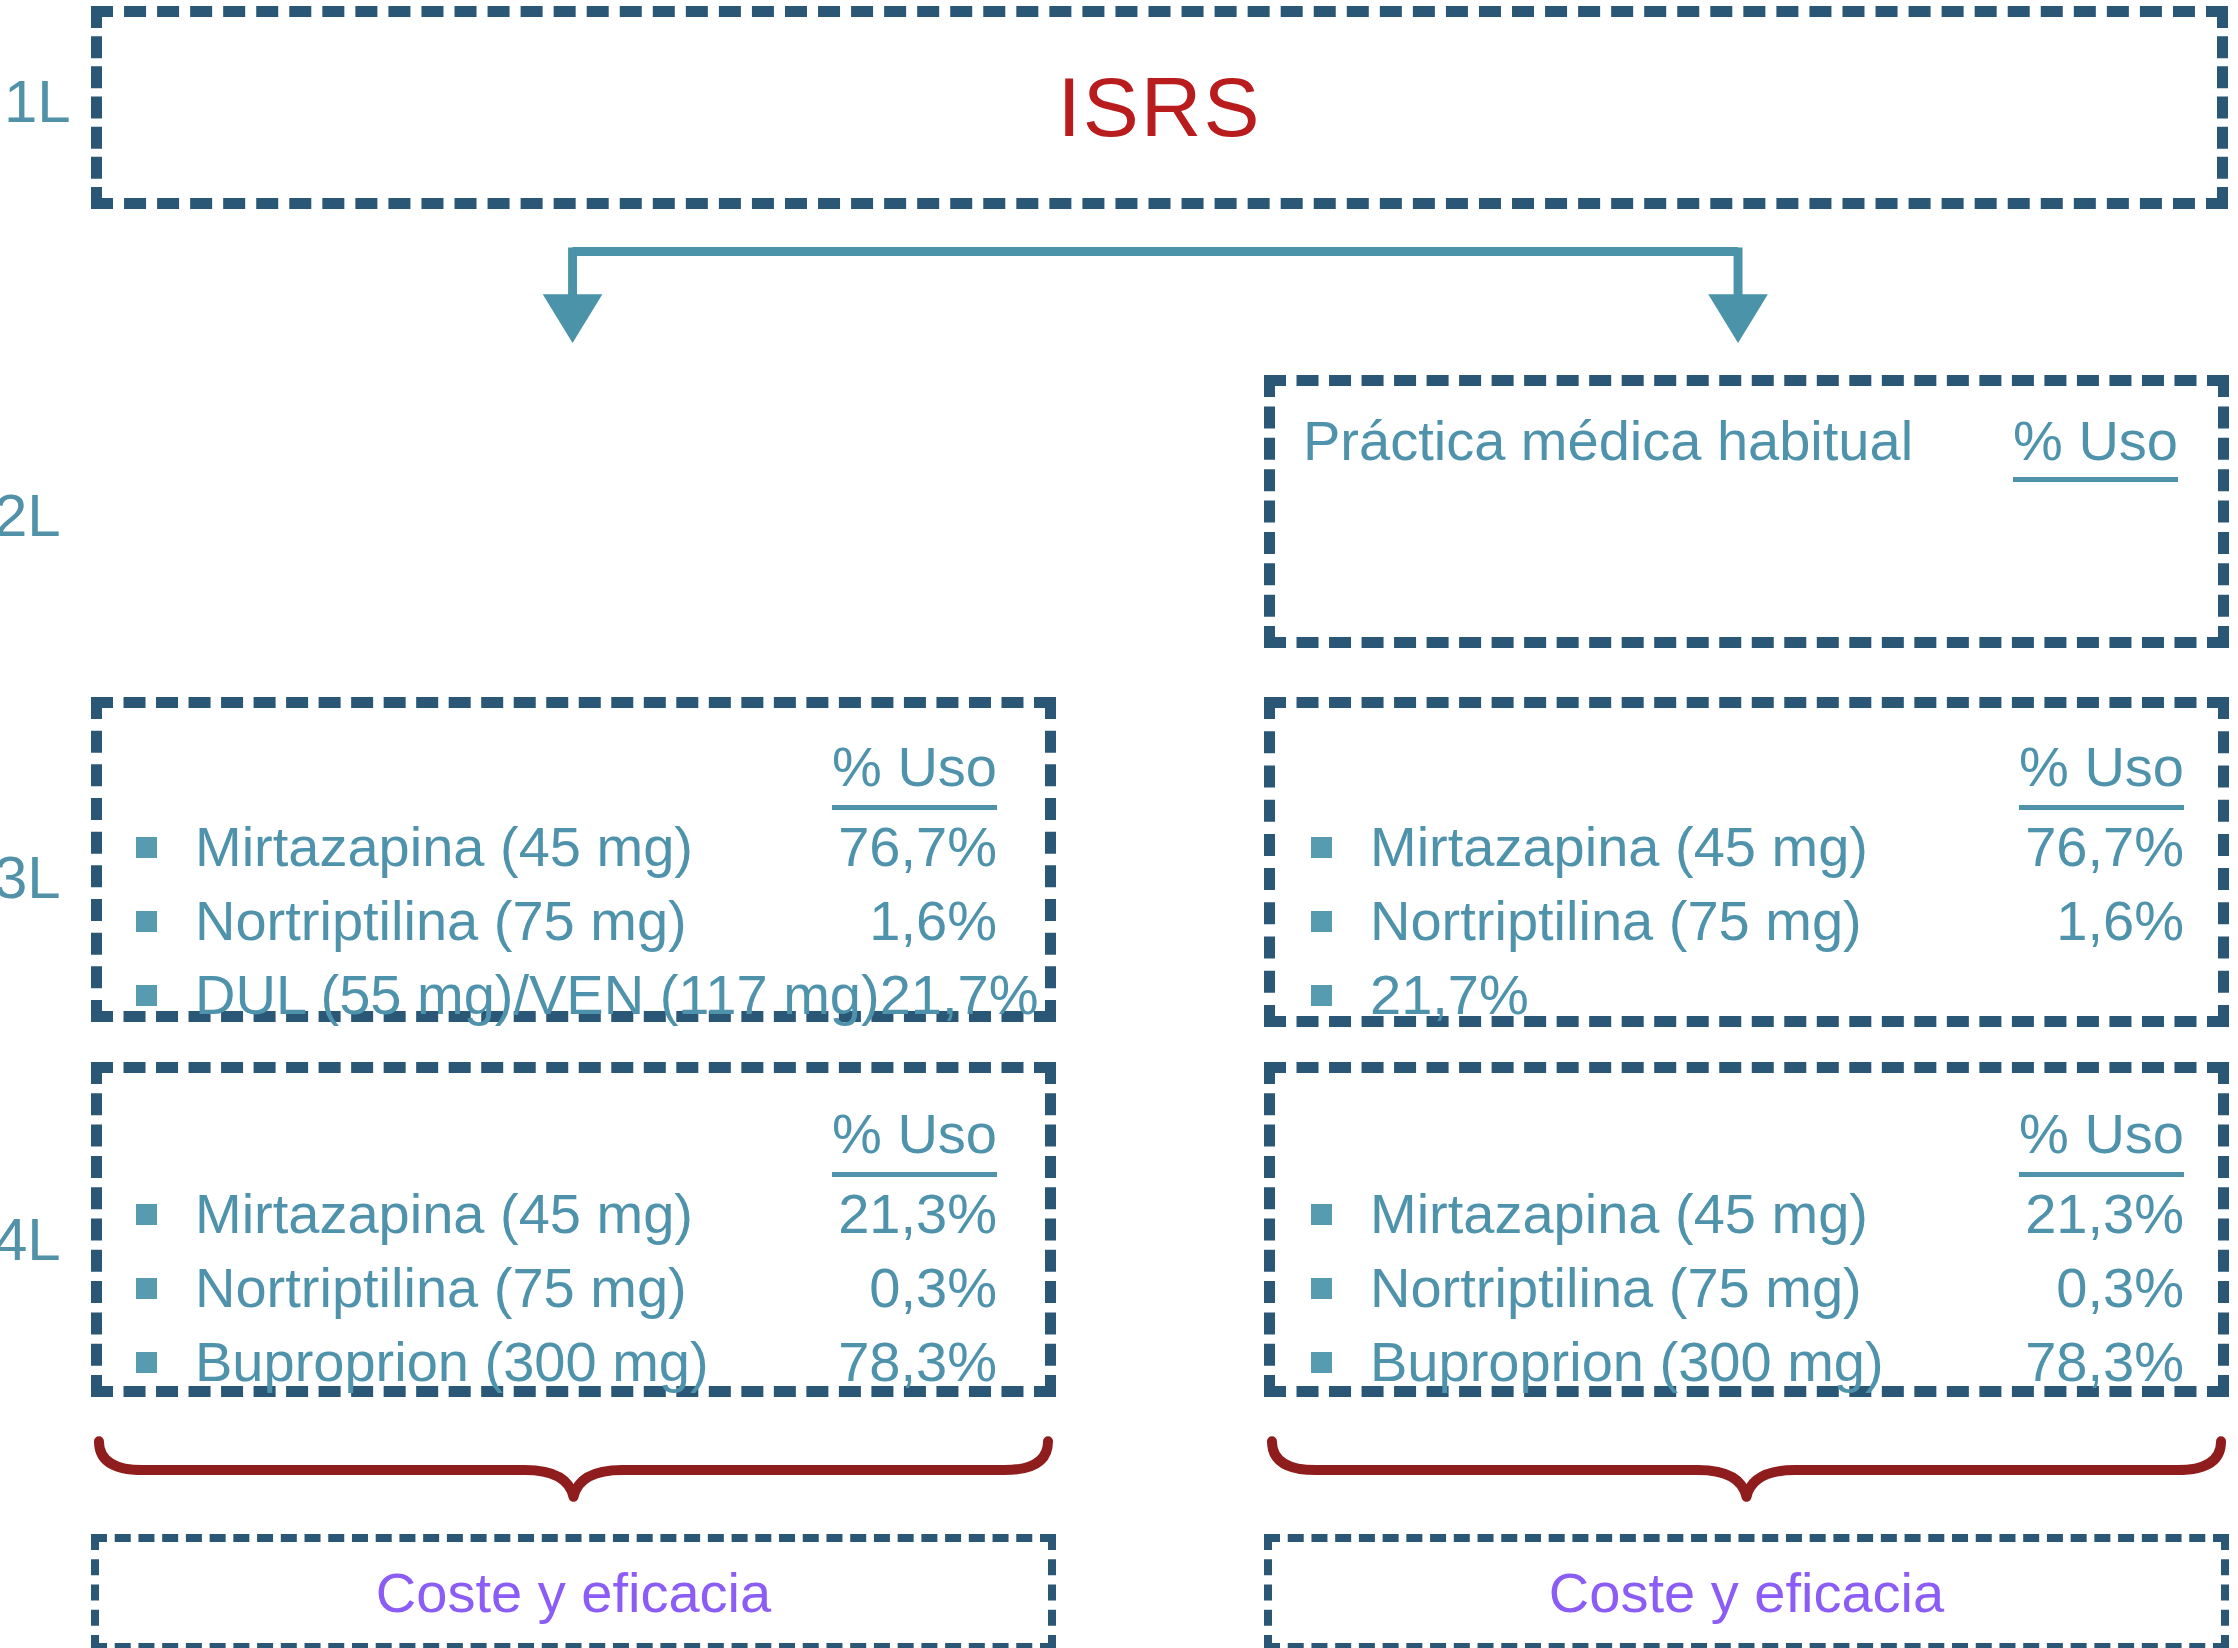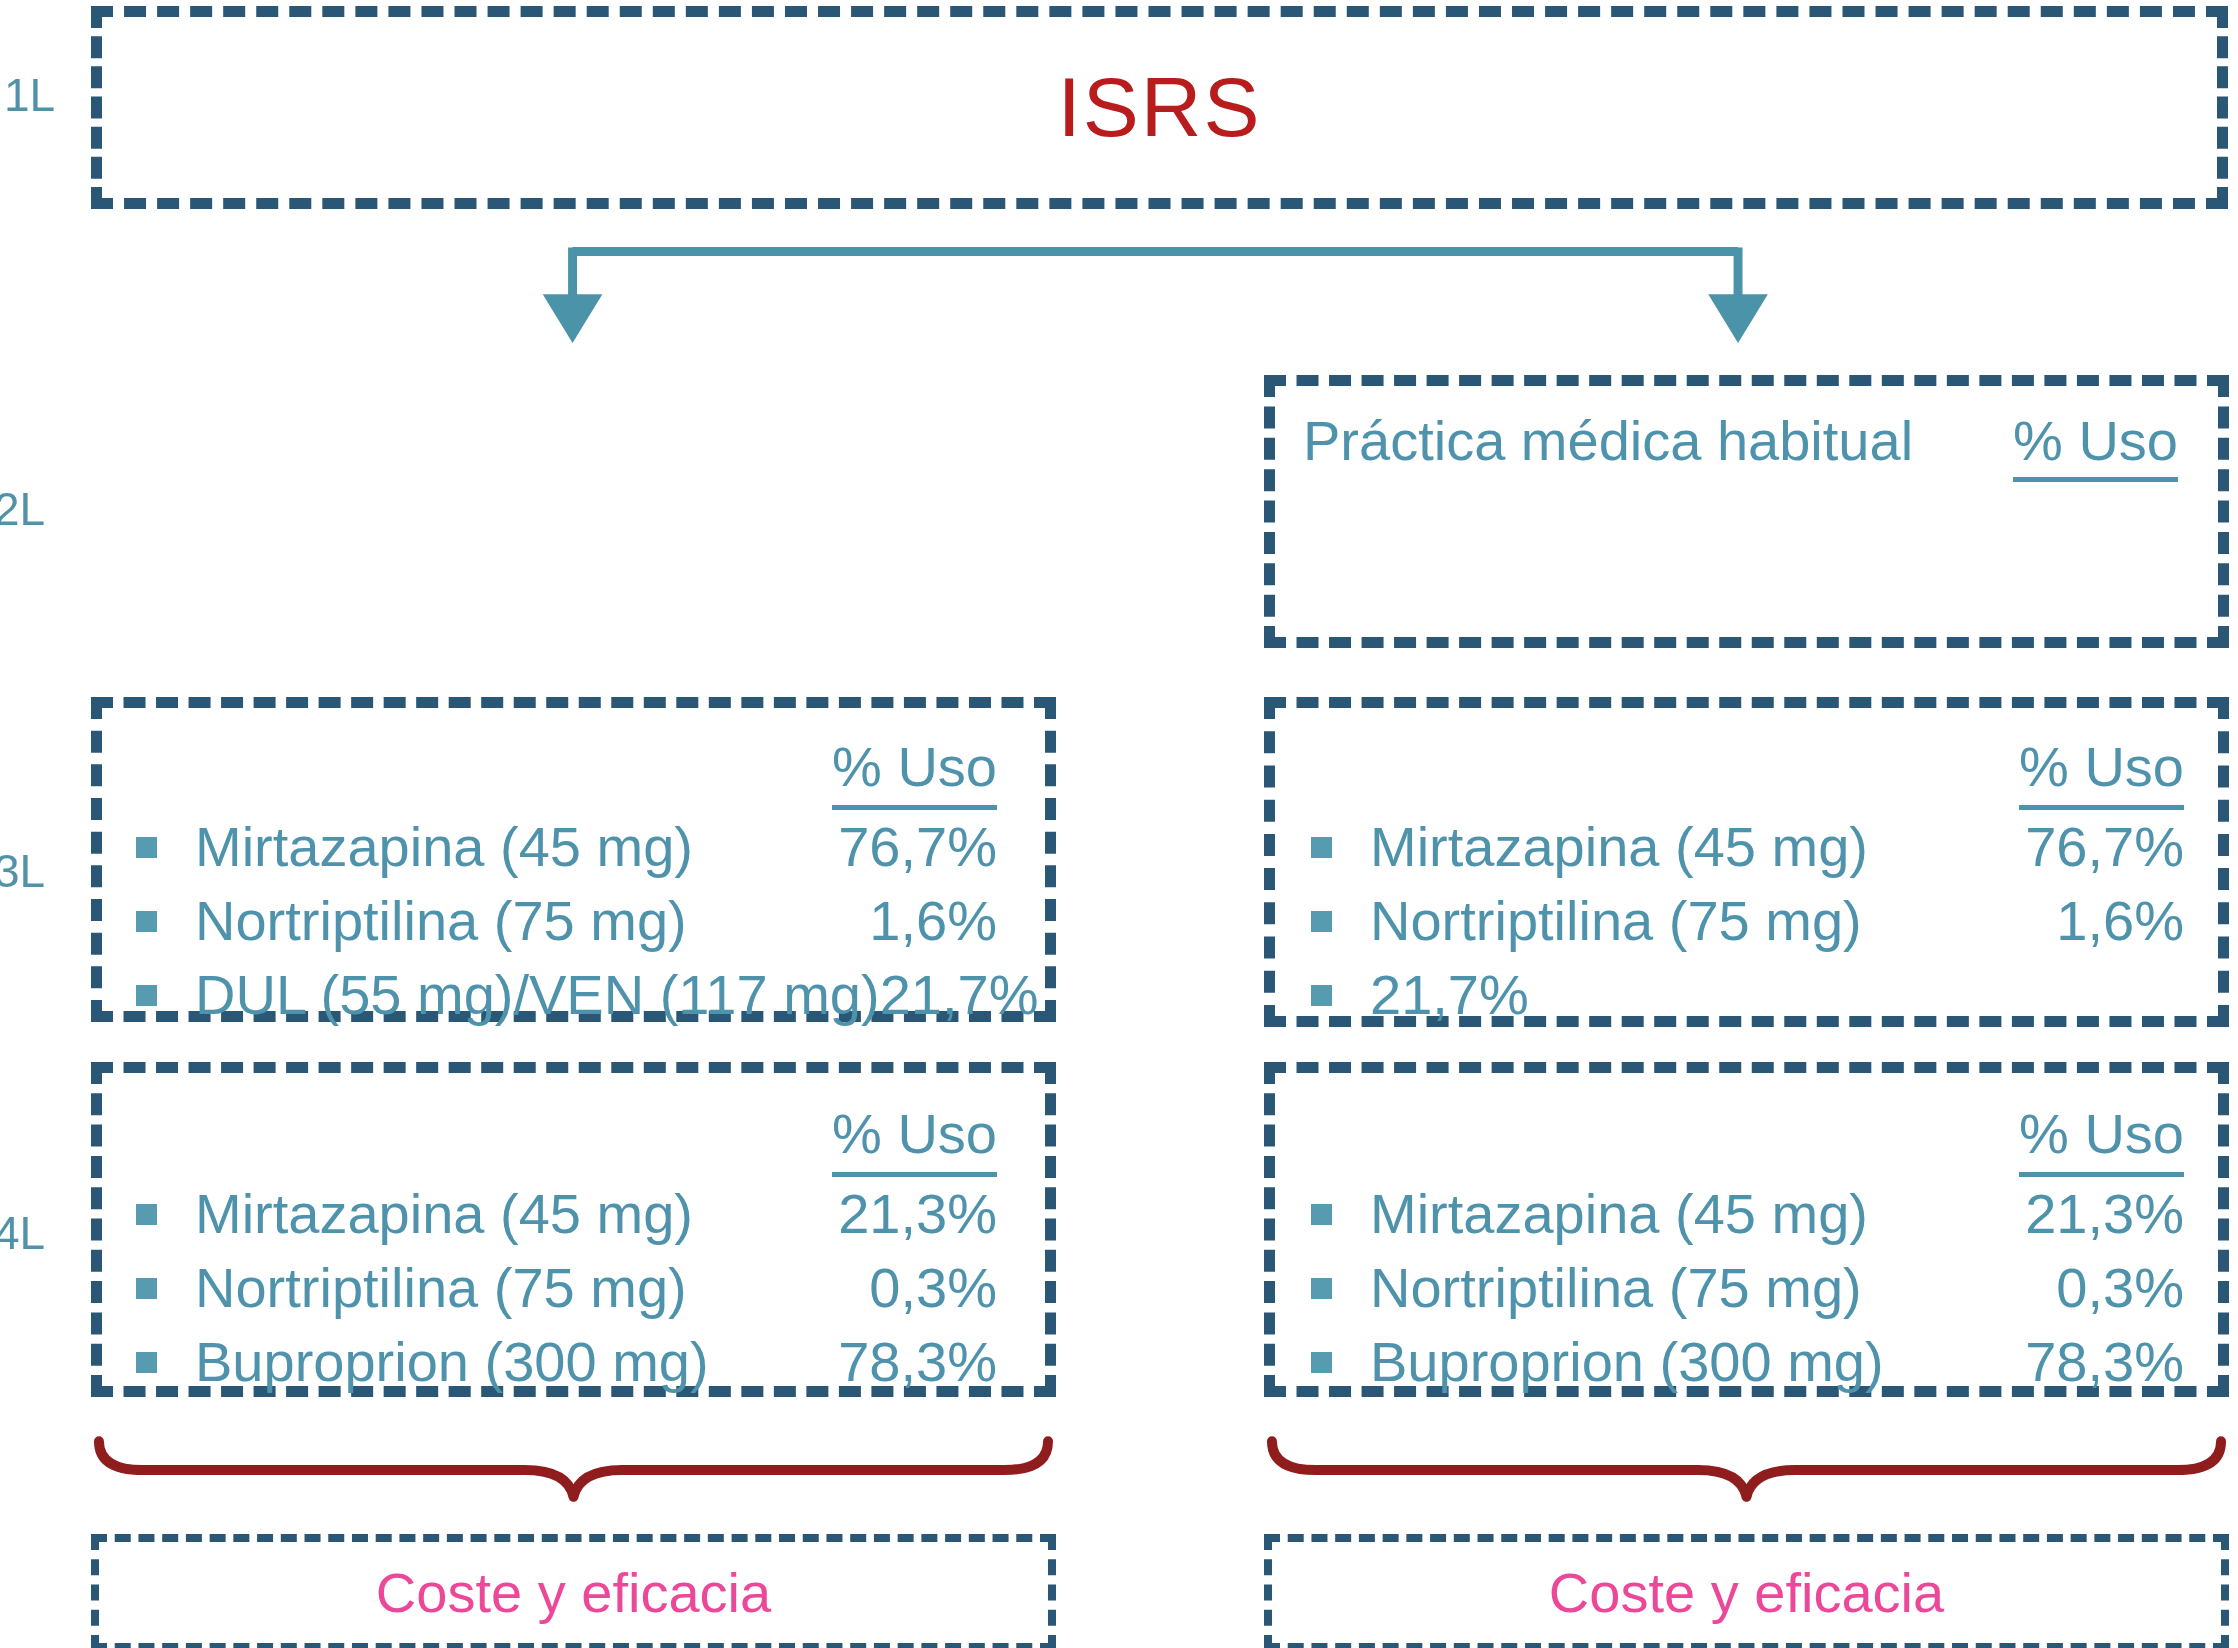--- a/index.html
+++ b/index.html
@@ -1,21 +1,21 @@
 <!DOCTYPE html>
 <html><head>
 <meta charset="utf-8">
 <style>
   html,body{margin:0;padding:0;background:#ffffff;}
   body{width:2239px;height:1649px;overflow:hidden;position:relative;
        font-family:"Liberation Sans", sans-serif;color:#4e93ab;}
   .stage{position:absolute;inset:0;}
 
   
-  .line-label{position:absolute;font-size:46px;color:#5292a9;line-height:1;text-align:center;}
+  .line-label{position:absolute;font-size:60px;color:#5292a9;line-height:1;text-align:center;}
 
   
   .dbox{position:absolute;border:11px dashed #2b5777;box-sizing:border-box;background:#ffffff;}
   .dotbox{position:absolute;border:8px dashed #2b5777;box-sizing:border-box;background:#ffffff;
           display:flex;align-items:center;justify-content:center;}
 
   .box-1l{left:91px;top:6px;width:2137px;height:203px;
           display:flex;align-items:center;justify-content:center;}
   .isrs{font-size:84px;letter-spacing:2px;color:#b91c1c;}
 
@@ -31,21 +31,21 @@
   .box-cost-right{left:1264px;top:1534px;width:965px;height:117px;}
   .row{display:flex;align-items:center;font-size:56px;line-height:74px;}
   .row-2l{line-height:66px;}
   .bullet{width:21px;height:21px;background:#579bb0;flex:0 0 21px;margin:0 38px 0 8px;
           display:inline-block;}
   .name{flex:1 1 auto;white-space:nowrap;}
   .pct{text-align:right;white-space:nowrap;}
   .uso-row{display:flex;justify-content:flex-end;font-size:56px;line-height:70px;}
   .uso-row-split{display:flex;justify-content:space-between;font-size:56px;line-height:66px;}
   .uso{border-bottom:5px solid #4e93ab;padding-bottom:3px;}
-  .cost-text{font-size:56px;color:#ec4899;}
+  .cost-text{font-size:56px;color:#8b5cf6;}
 
   .pad-left-2l{padding-left:26px;}
   svg{position:absolute;overflow:visible;}
 </style>
 </head>
 <body>
 
 <div class="stage">
 
   <div class="line-label" style="left:4px;top:72px;">1L</div>

